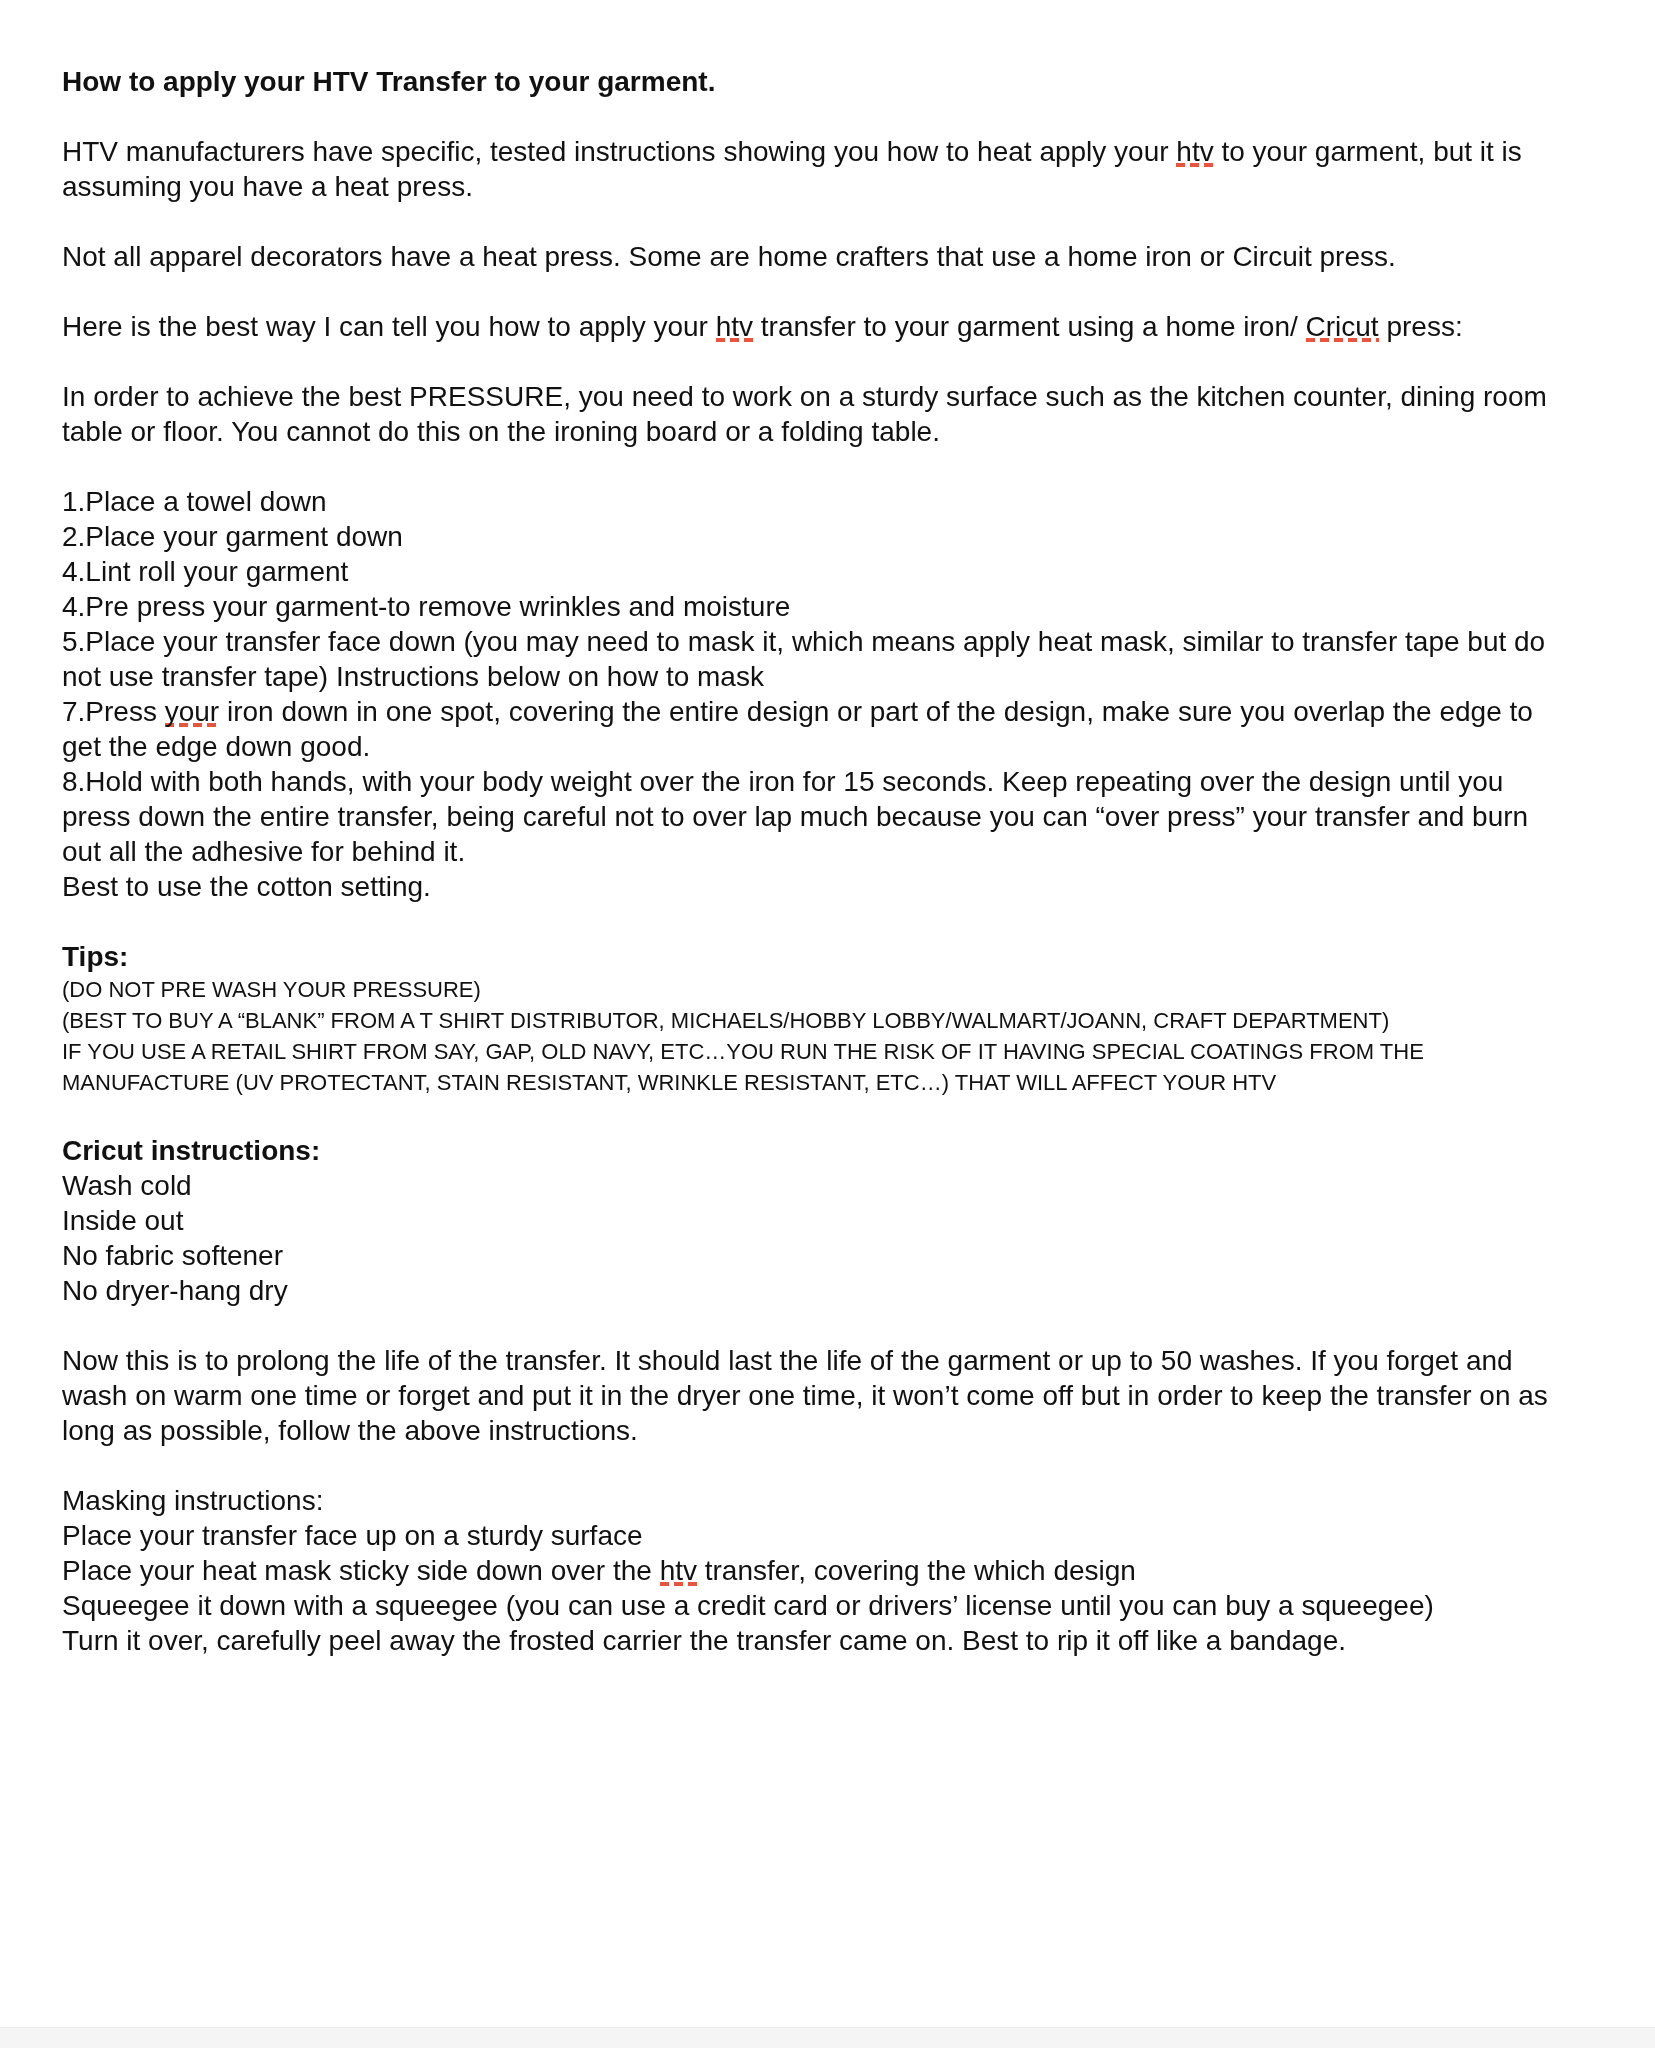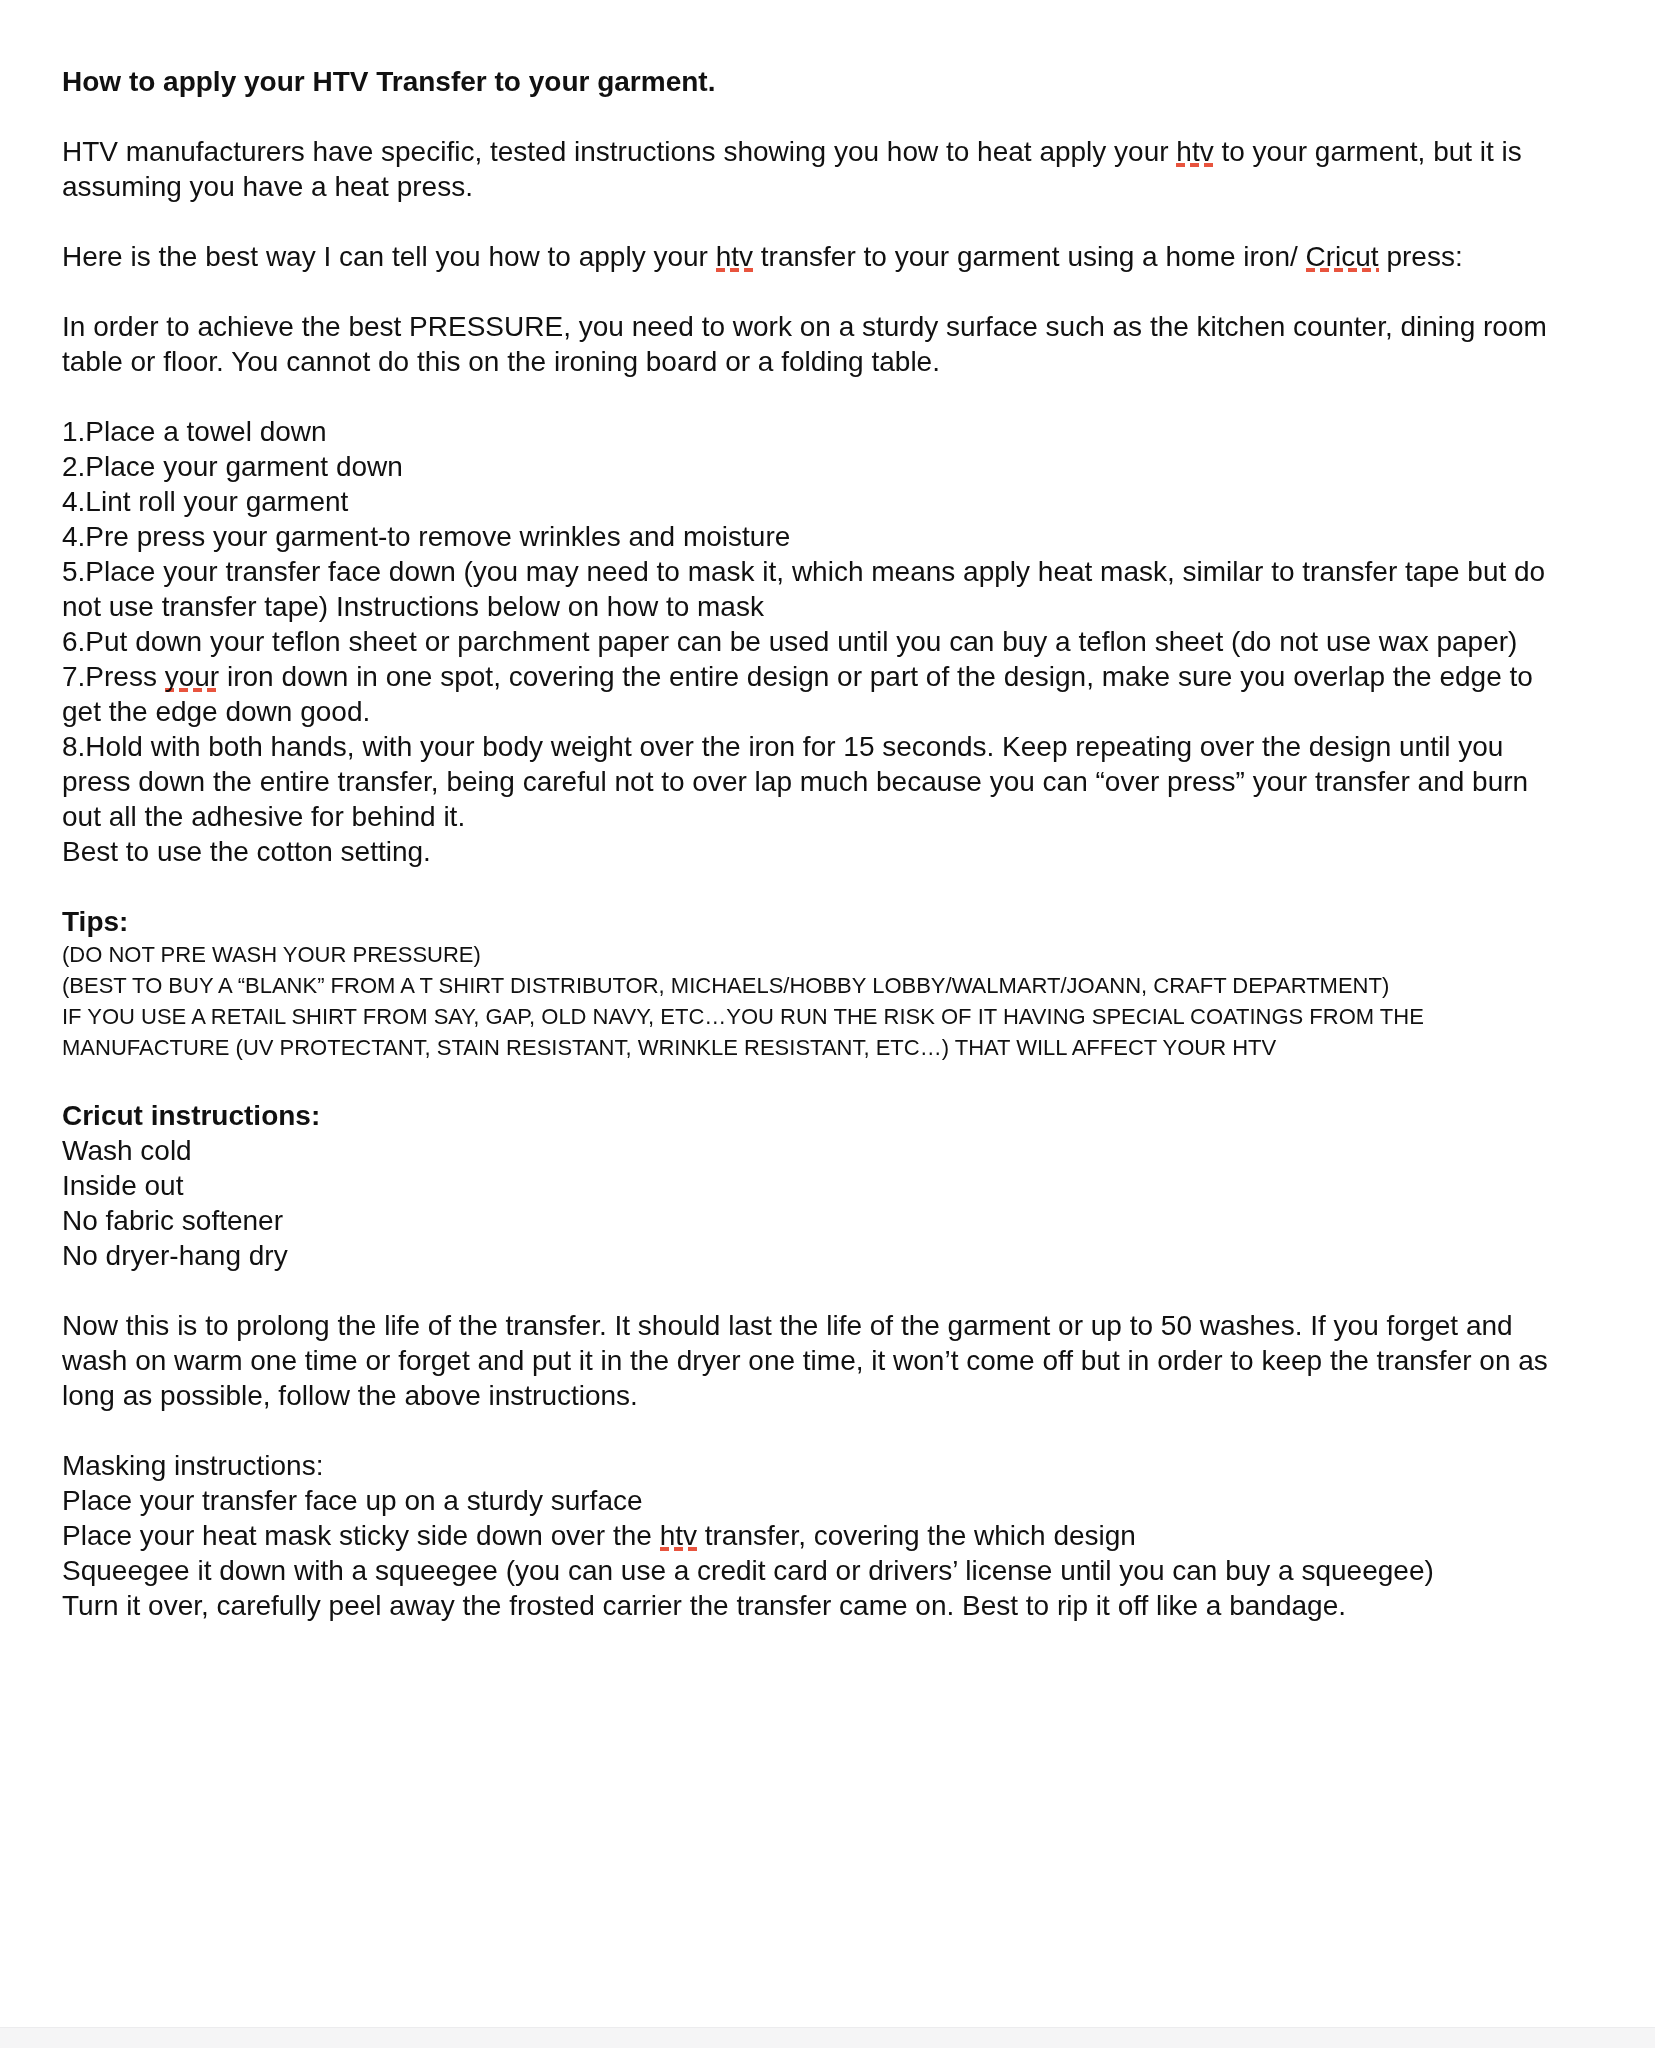--- a/index.html
+++ b/index.html
@@ -47,32 +47,34 @@
 <body>
 
 <div id="doc">
     <div class="section">
       <p class="line bold"><span>How to apply your HTV Transfer to your garment.</span></p>
     </div>
     <div class="section">
       <p class="line"><span>HTV manufacturers have specific, tested instructions showing you how to heat apply your </span><span class="misspell">htv</span><span> to your garment, but it is assuming you have a heat press.</span></p>
     </div>
     <div class="section">
+      <p class="line"><span>Not all apparel decorators have a heat press. Some are home crafters that use a home iron or Circuit press.</span></p>
+    </div>
+    <div class="section">
       <p class="line"><span>Here is the best way I can tell you how to apply your </span><span class="misspell">htv</span><span> transfer to your garment using a home iron/ </span><span class="misspell">Cricut</span><span> press:</span></p>
     </div>
     <div class="section">
       <p class="line"><span>In order to achieve the best PRESSURE, you need to work on a sturdy surface such as the kitchen counter, dining room table or floor. You cannot do this on the ironing board or a folding table.</span></p>
     </div>
     <div class="section">
       <p class="line"><span>1.Place a towel down</span></p>
       <p class="line"><span>2.Place your garment down</span></p>
       <p class="line"><span>4.Lint roll your garment</span></p>
       <p class="line"><span>4.Pre press your garment-to remove wrinkles and moisture</span></p>
       <p class="line"><span>5.Place your transfer face down (you may need to mask it, which means apply heat mask, similar to transfer tape but do not use transfer tape) Instructions below on how to mask</span></p>
-      <p class="line"><span>6.Put down your teflon sheet or parchment paper can be used until you can buy a teflon sheet (do not use wax paper)</span></p>
       <p class="line"><span>7.Press </span><span class="misspell">your</span><span> iron down in one spot, covering the entire design or part of the design, make sure you overlap the edge to get the edge down good.</span></p>
       <p class="line"><span>8.Hold with both hands, with your body weight over the iron for 15 seconds. Keep repeating over the design until you press down the entire transfer, being careful not to over lap much because you can “over press” your transfer and burn out all the adhesive for behind it.</span></p>
       <p class="line"><span>Best to use the cotton setting.</span></p>
     </div>
     <div class="section">
       <p class="line bold"><span>Tips:</span></p>
       <p class="line small"><span>(DO NOT PRE WASH YOUR PRESSURE)</span></p>
       <p class="line small"><span>(BEST TO BUY A “BLANK” FROM A T SHIRT DISTRIBUTOR, MICHAELS/HOBBY LOBBY/WALMART/JOANN, CRAFT DEPARTMENT)</span></p>
       <p class="line small"><span>IF YOU USE A RETAIL SHIRT FROM SAY, GAP, OLD NAVY, ETC…YOU RUN THE RISK OF IT HAVING SPECIAL COATINGS FROM THE MANUFACTURE (UV PROTECTANT, STAIN RESISTANT, WRINKLE RESISTANT, ETC…) THAT WILL AFFECT YOUR HTV</span></p>
     </div>

